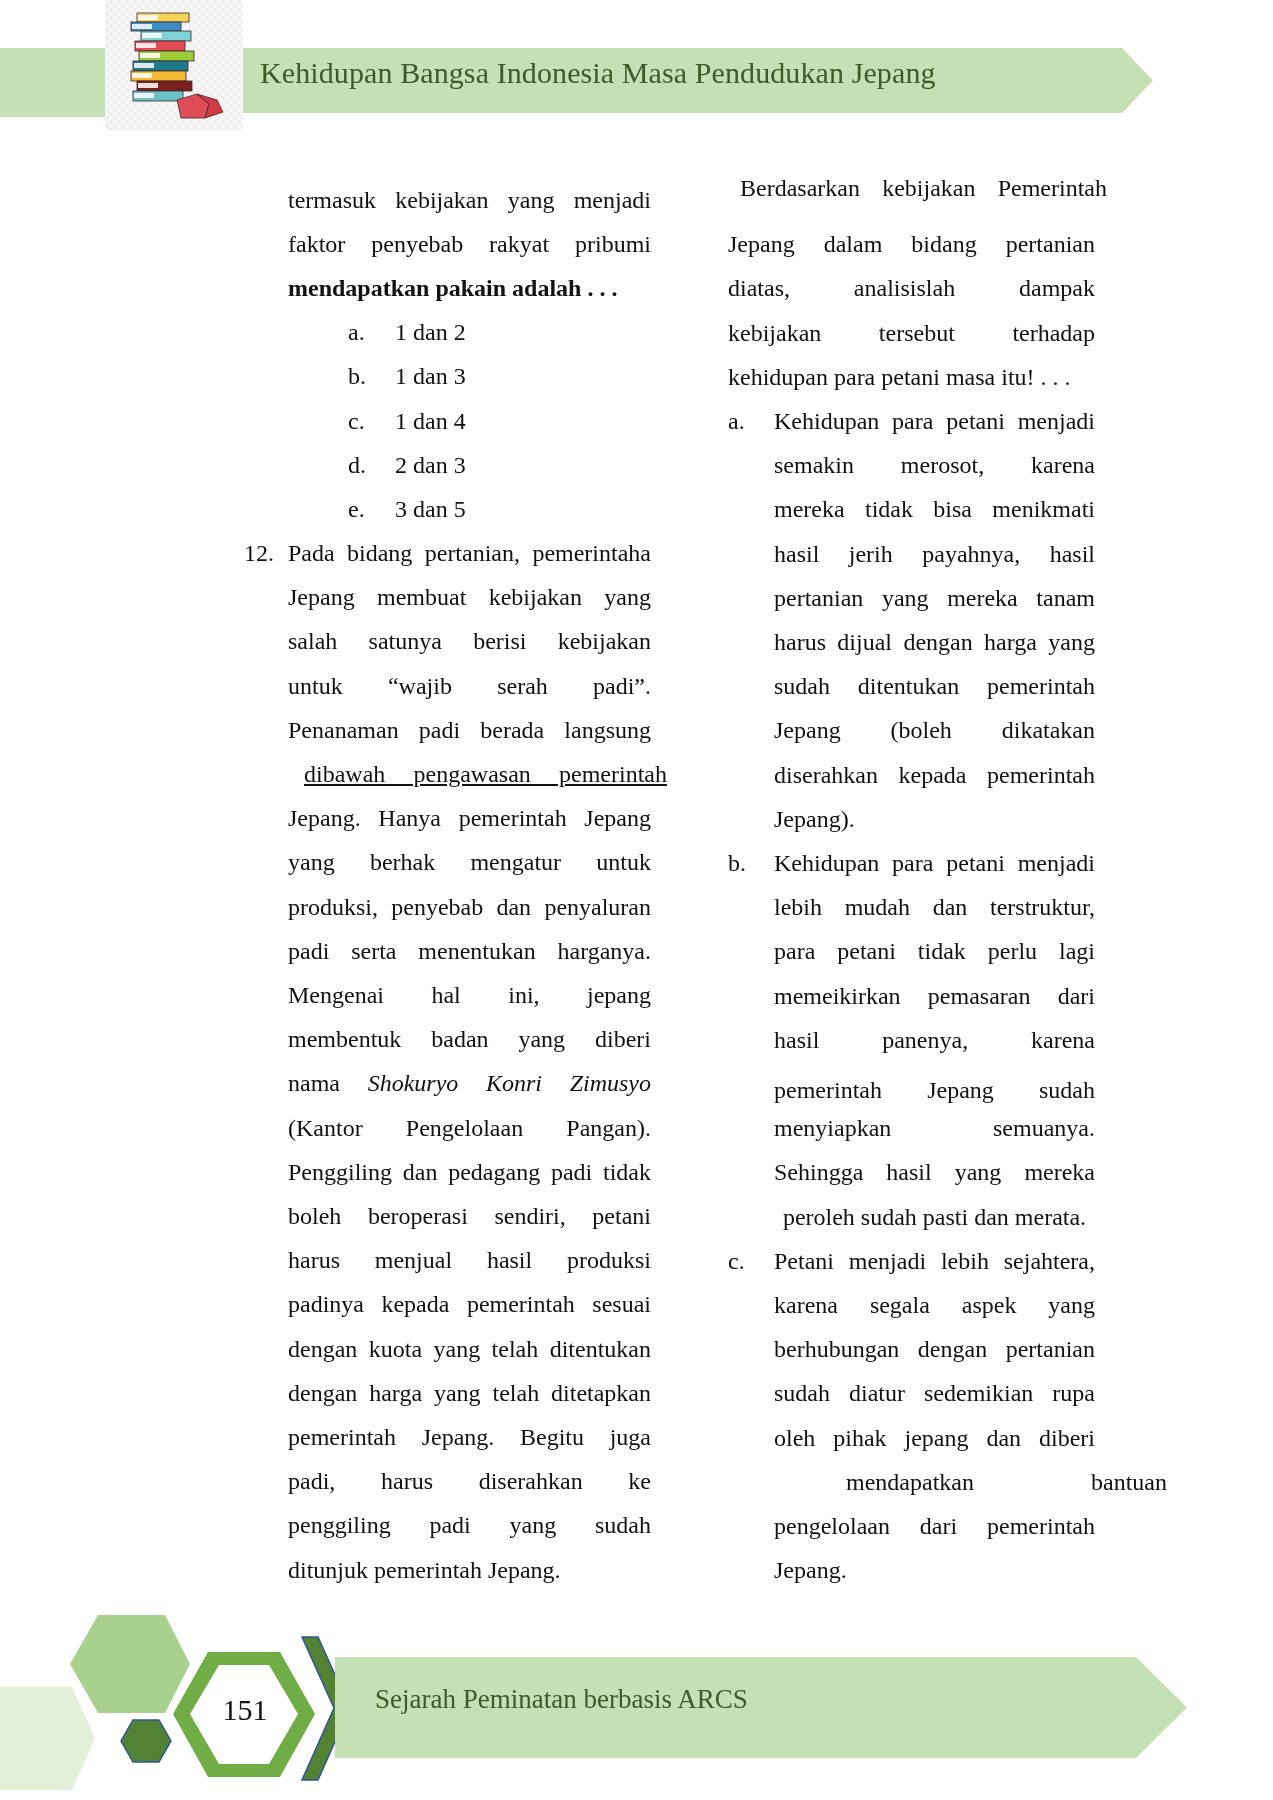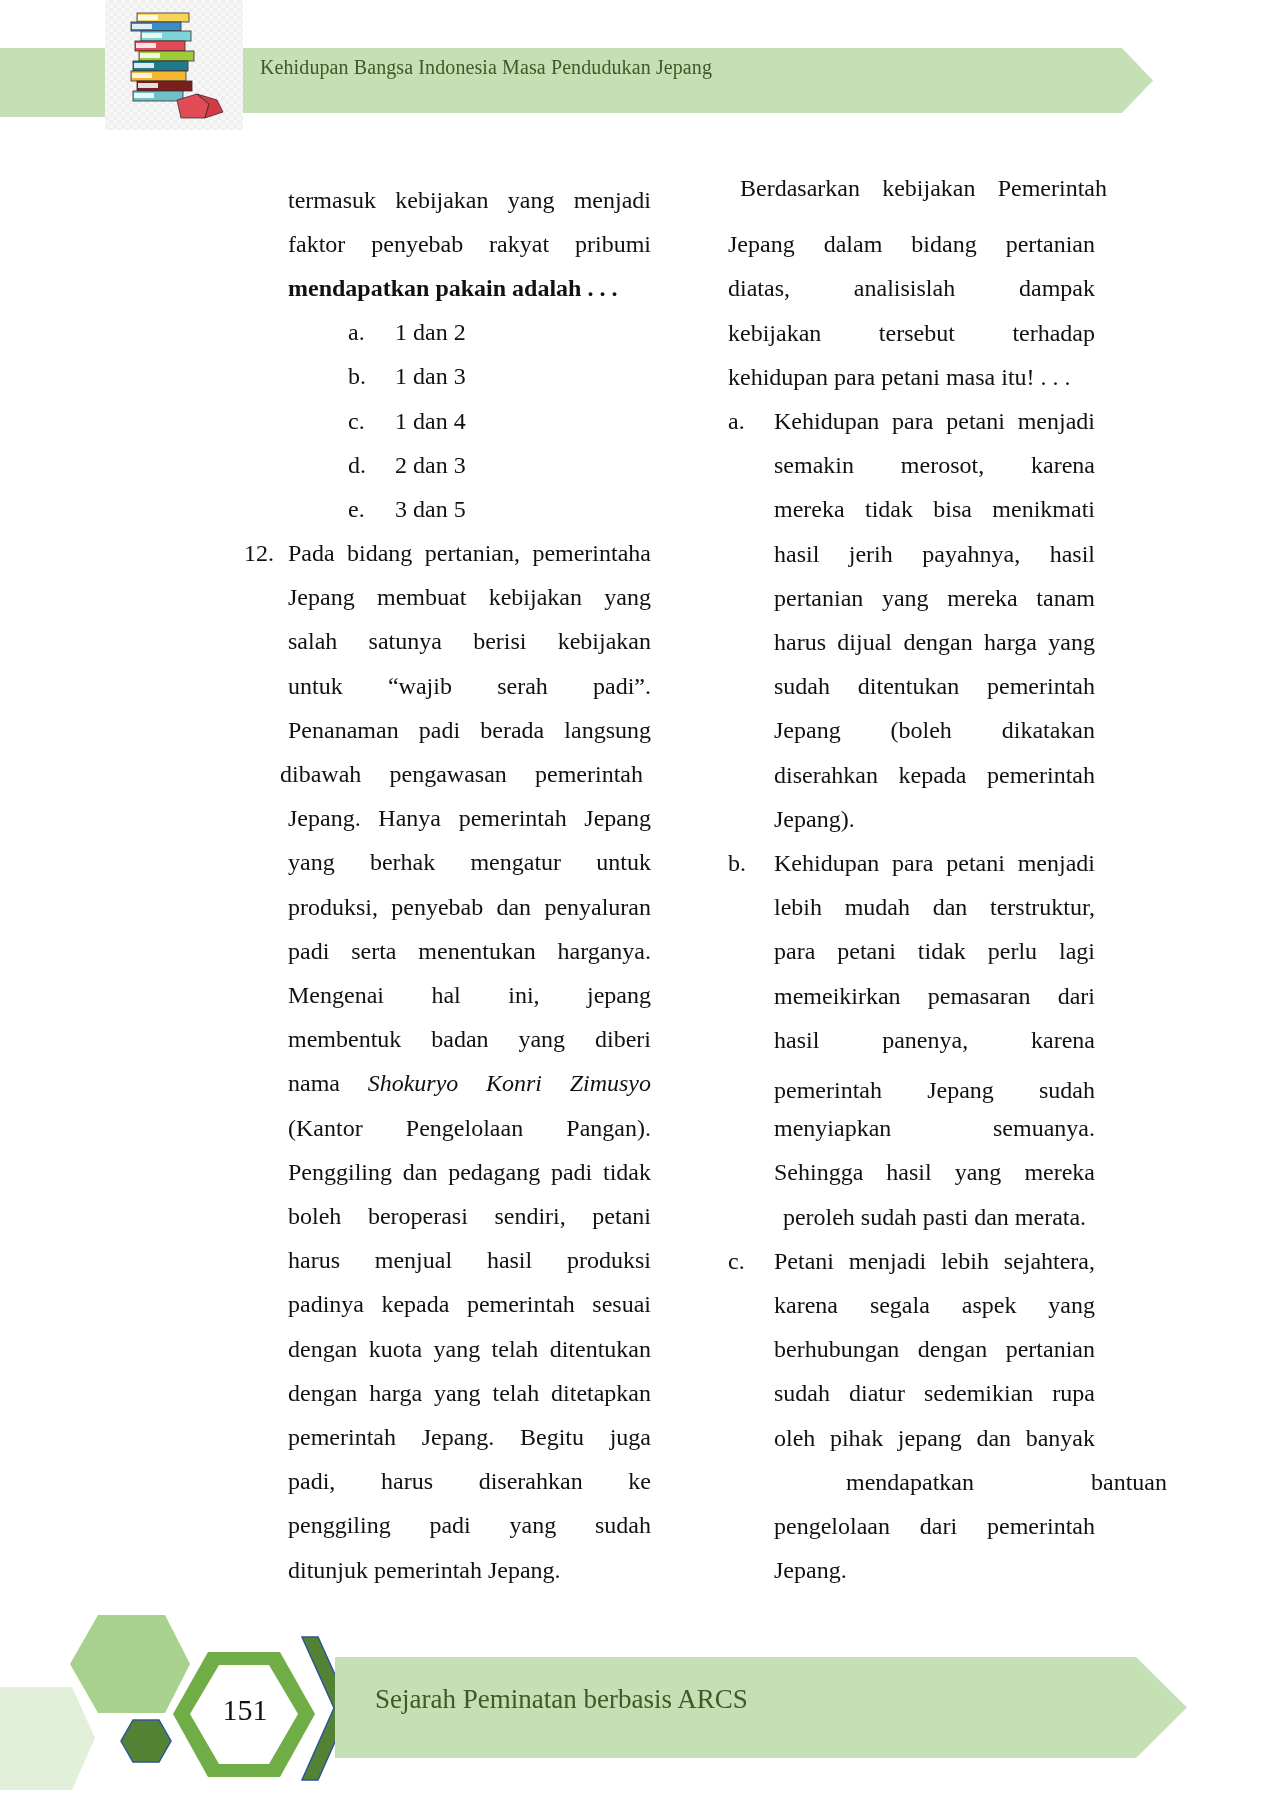--- a/index.html
+++ b/index.html
@@ -3,21 +3,21 @@
 <meta charset="utf-8">
 <style>
   html, body { margin: 0; padding: 0; background: #ffffff; }
   body { width: 1273px; height: 1800px; position: relative; overflow: hidden; font-family: "Liberation Serif", serif; color: #111; }
   .abs { position: absolute; }
 
   
   .hdr-left-bar { left: 0; top: 48px; width: 111px; height: 69px; background: #c5e0b4; }
   .hdr-band { left: 243px; top: 48px; width: 910px; height: 65px; background: #c5e0b4;
     clip-path: polygon(0 0, 879px 0, 910px 50%, 879px 100%, 0 100%); }
-  .hdr-title { left: 260px; top: 56px; font-size: 20px; color: #3d5a28; letter-spacing: 0.1px; white-space: nowrap; }
+  .hdr-title { left: 260px; top: 56px; font-size: 30px; color: #3d5a28; letter-spacing: 0.1px; white-space: nowrap; }
   .book-box { left: 105px; top: 0; width: 138px; height: 130px;
     background-color: #f7f7f7;
     background-image: linear-gradient(45deg, #efefef 25%, transparent 25%, transparent 75%, #efefef 75%),
                       linear-gradient(45deg, #efefef 25%, transparent 25%, transparent 75%, #efefef 75%);
     background-size: 8px 8px; background-position: 0 0, 4px 4px; }
 
   
   .col { font-size: 24px; line-height: 44.2px; }
   .line { position: absolute; height: 44.2px; white-space: nowrap; }
   .just { text-align: justify; text-align-last: justify; }
@@ -83,21 +83,21 @@
   <div class="lbl" style="left:348px; top:487px;">e.</div>
   <div class="lbl" style="left:395px; top:487px;">3 dan 5</div>
 
   <div class="lbl" style="left:244px; top:531px;">12.</div>
   <div id="q12">
       <div class="line just" style="left: 288px; width: 363px; top: 531px;">Pada bidang pertanian, pemerintaha</div>
       <div class="line just" style="left: 288px; width: 363px; top: 575.2px;">Jepang membuat kebijakan yang</div>
       <div class="line just" style="left: 288px; width: 363px; top: 619.4px;">salah satunya berisi kebijakan</div>
       <div class="line just" style="left: 288px; width: 363px; top: 663.6px;">untuk “wajib serah padi”.</div>
       <div class="line just" style="left: 288px; width: 363px; top: 707.8px;">Penanaman padi berada langsung</div>
-      <div class="line just" style="left: 280px; width: 363px; top: 752px;">dibawah pengawasan pemerintah</div>
+      <div class="line just" style="left: 304px; width: 363px; top: 752px; text-decoration: underline;">dibawah pengawasan pemerintah</div>
       <div class="line just" style="left: 288px; width: 363px; top: 796.2px;">Jepang. Hanya pemerintah Jepang</div>
       <div class="line just" style="left: 288px; width: 363px; top: 840.4px;">yang berhak mengatur untuk</div>
       <div class="line just" style="left: 288px; width: 363px; top: 884.6px;">produksi, penyebab dan penyaluran</div>
       <div class="line just" style="left: 288px; width: 363px; top: 928.8px;">padi serta menentukan harganya.</div>
       <div class="line just" style="left: 288px; width: 363px; top: 973px;">Mengenai hal ini, jepang</div>
       <div class="line just" style="left: 288px; width: 363px; top: 1017.2px;">membentuk badan yang diberi</div>
       <div class="line just" style="left: 288px; width: 363px; top: 1061.4px;"><span>nama</span> <i>Shokuryo Konri Zimusyo</i></div>
       <div class="line just" style="left: 288px; width: 363px; top: 1105.6px;">(Kantor Pengelolaan Pangan).</div>
       <div class="line just" style="left: 288px; width: 363px; top: 1149.8px;">Penggiling dan pedagang padi tidak</div>
       <div class="line just" style="left: 288px; width: 363px; top: 1194px;">boleh beroperasi sendiri, petani</div>
@@ -137,21 +137,21 @@
     <div class="line just" style="left: 774px; width: 321px; top: 1017.8px;">hasil panenya, karena</div>
     <div class="line just" style="left: 774px; width: 321px; top: 1068px;">pemerintah Jepang sudah</div>
     <div class="line just" style="left: 774px; width: 321px; top: 1106.2px;">menyiapkan semuanya.</div>
     <div class="line just" style="left: 774px; width: 321px; top: 1150.4px;">Sehingga hasil yang mereka</div>
     <div class="line last" style="left: 774px; width: 321px; top: 1194.6px; text-align: center;">peroleh sudah pasti dan merata.</div>
     <div class="lbl" style="left: 728px; top: 1238.8px;">c.</div>
     <div class="line just" style="left: 774px; width: 321px; top: 1238.8px;">Petani menjadi lebih sejahtera,</div>
     <div class="line just" style="left: 774px; width: 321px; top: 1283px;">karena segala aspek yang</div>
     <div class="line just" style="left: 774px; width: 321px; top: 1327.2px;">berhubungan dengan pertanian</div>
     <div class="line just" style="left: 774px; width: 321px; top: 1371.4px;">sudah diatur sedemikian rupa</div>
-    <div class="line just" style="left: 774px; width: 321px; top: 1415.6px;">oleh pihak jepang dan banyak</div>
+    <div class="line just" style="left: 774px; width: 321px; top: 1415.6px;">oleh pihak jepang dan diberi</div>
     <div class="line just" style="left: 818px; width: 321px; top: 1459.8px; margin-left: 28px;">mendapatkan bantuan</div>
     <div class="line just" style="left: 774px; width: 321px; top: 1504px;">pengelolaan dari pemerintah</div>
     <div class="line last" style="left: 774px; width: 321px; top: 1548.2px;">Jepang.</div>
   </div>
 
 <svg class="ftr-shapes" width="400" height="200" viewBox="0 0 400 200">
   <polygon points="0,87 72,87 95,138 72,190 0,190" fill="#e2efd9"></polygon>
   <polygon points="98,15 165,15 190,64 165,113 98,113 70,64" fill="#a9d18e"></polygon>
   <polygon points="133,120 159,120 171,141 159,162 133,162 121,141" fill="#548235" stroke="#2f5597" stroke-width="1.5"></polygon>
   <polygon points="208,52 280,52 315,114 280,177 208,177 173,114" fill="#70ad47"></polygon>

